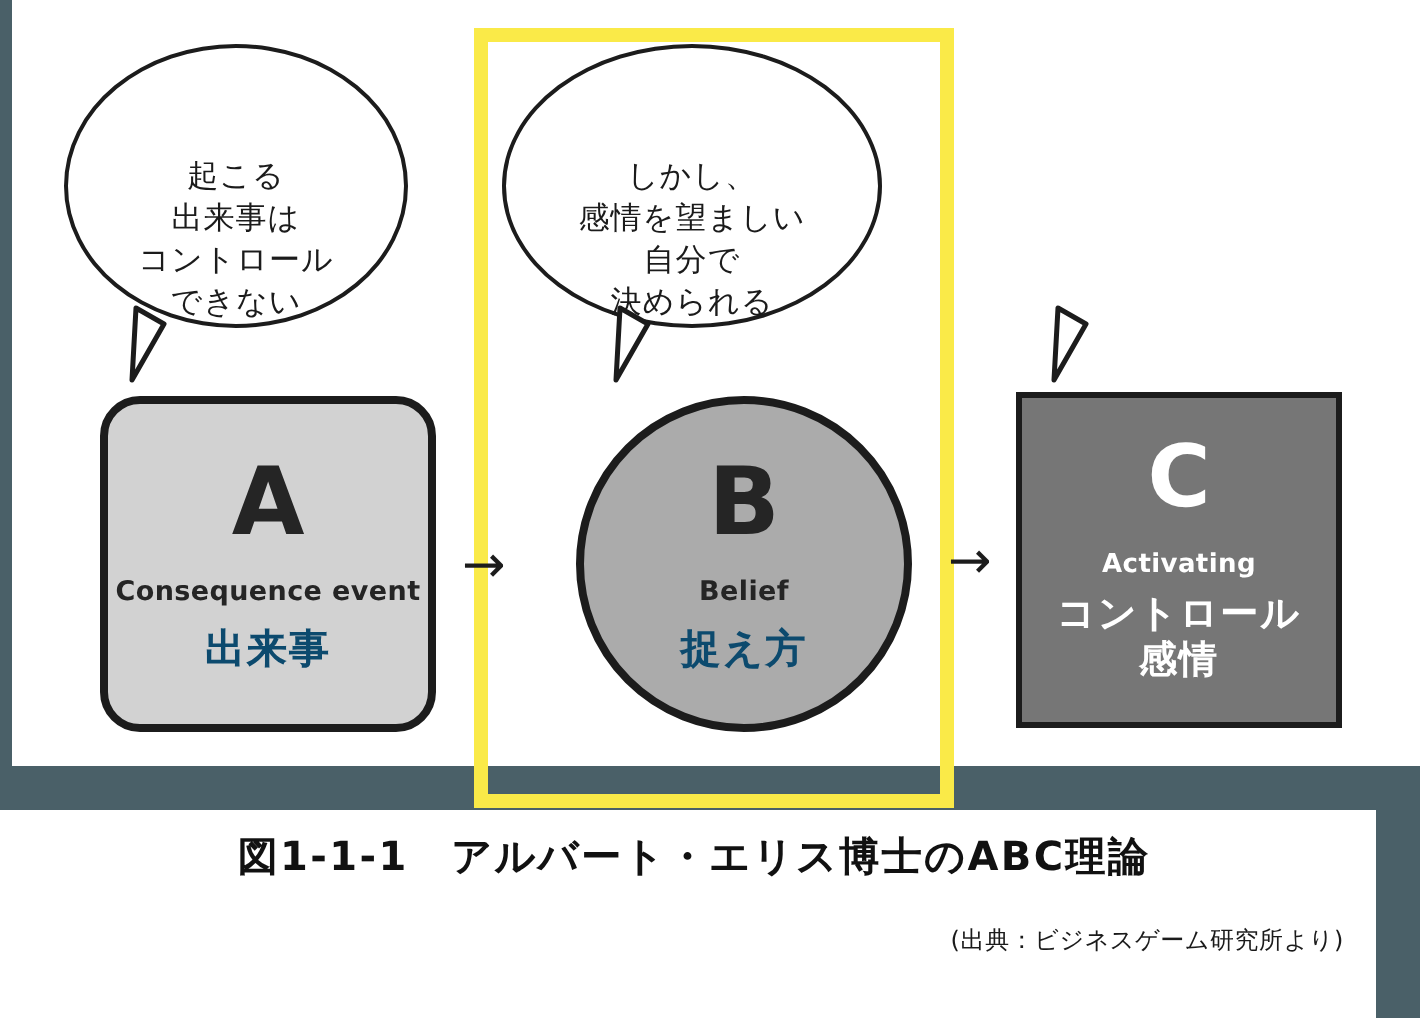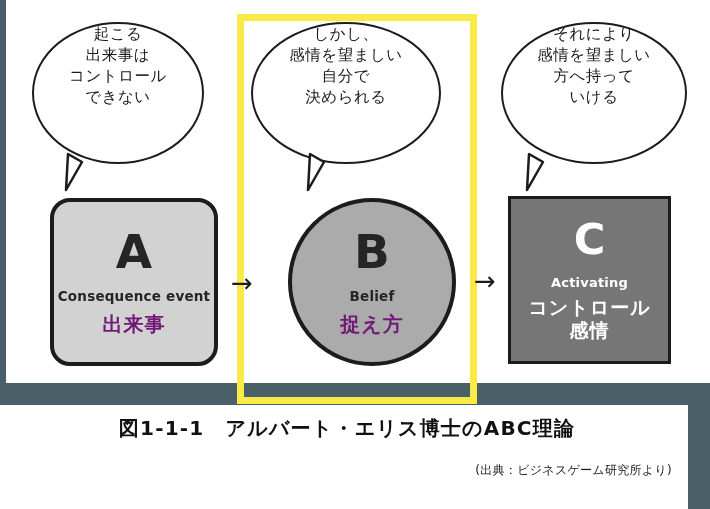--- a/index.html
+++ b/index.html
@@ -52,21 +52,21 @@
   }
 
   
   .bubble {
     position: absolute;
     box-sizing: border-box;
     border: 2.5px solid #1c1c1c;
     border-radius: 50%;
     background: #ffffff;
     display: flex;
-    align-items: flex-start;
+    align-items: flex-end;
     justify-content: center;
     z-index: 4;
   }
   .bubble-text {
     text-align: center;
     font-size: 15.5px;
     line-height: 1.36;
     color: #1b1b1b;
     letter-spacing: 0.5px;
     white-space: pre-line;
@@ -119,21 +119,21 @@
     font-weight: bold;
     margin-top: 13px;
     color: #252525;
     letter-spacing: 0.2px;
     font-family: "DejaVu Sans", "Liberation Sans", sans-serif;
   }
   .node-jp {
     font-size: 20px;
     font-weight: bold;
     margin-top: 8px;
-    color: #701a75;
+    color: #0c4a6e;
     letter-spacing: 1px;
     line-height: 1.2;
     text-align: center;
     white-space: pre-line;
     font-family: "DejaVu Sans", "Liberation Sans", sans-serif;
   }
   .node-c .node-letter,
   .node-c .node-en,
   .node-c .node-jp { color: #ffffff; }
   .node-c .node-letter { font-size: 43px; }
@@ -202,26 +202,20 @@
   <div class="bubble" style="left:251px; top:22px; width:190px; height:142px;">
     <div class="bubble-text">しかし、
 感情を望ましい
 自分で
 決められる</div>
   </div>
   <svg class="tail" style="left:302px; top:150px;" width="50" height="50" viewBox="0 0 50 50">
     <path d="M8 4 L6 40 L22 12 Z" fill="#ffffff" stroke="#1c1c1c" stroke-width="2.5" stroke-linejoin="round"></path>
   </svg>
 
-  <div class="bubble" style="left:501px; top:22px; width:186px; height:142px;">
-    <div class="bubble-text">それにより
-感情を望ましい
-方へ持って
-いける</div>
-  </div>
   <svg class="tail" style="left:521px; top:150px;" width="50" height="50" viewBox="0 0 50 50">
     <path d="M8 4 L6 40 L22 12 Z" fill="#ffffff" stroke="#1c1c1c" stroke-width="2.5" stroke-linejoin="round"></path>
   </svg>
 
   <div class="node node-a">
     <div class="node-letter">A</div>
     <div class="node-en">Consequence event</div>
     <div class="node-jp">出来事</div>
   </div>
 

